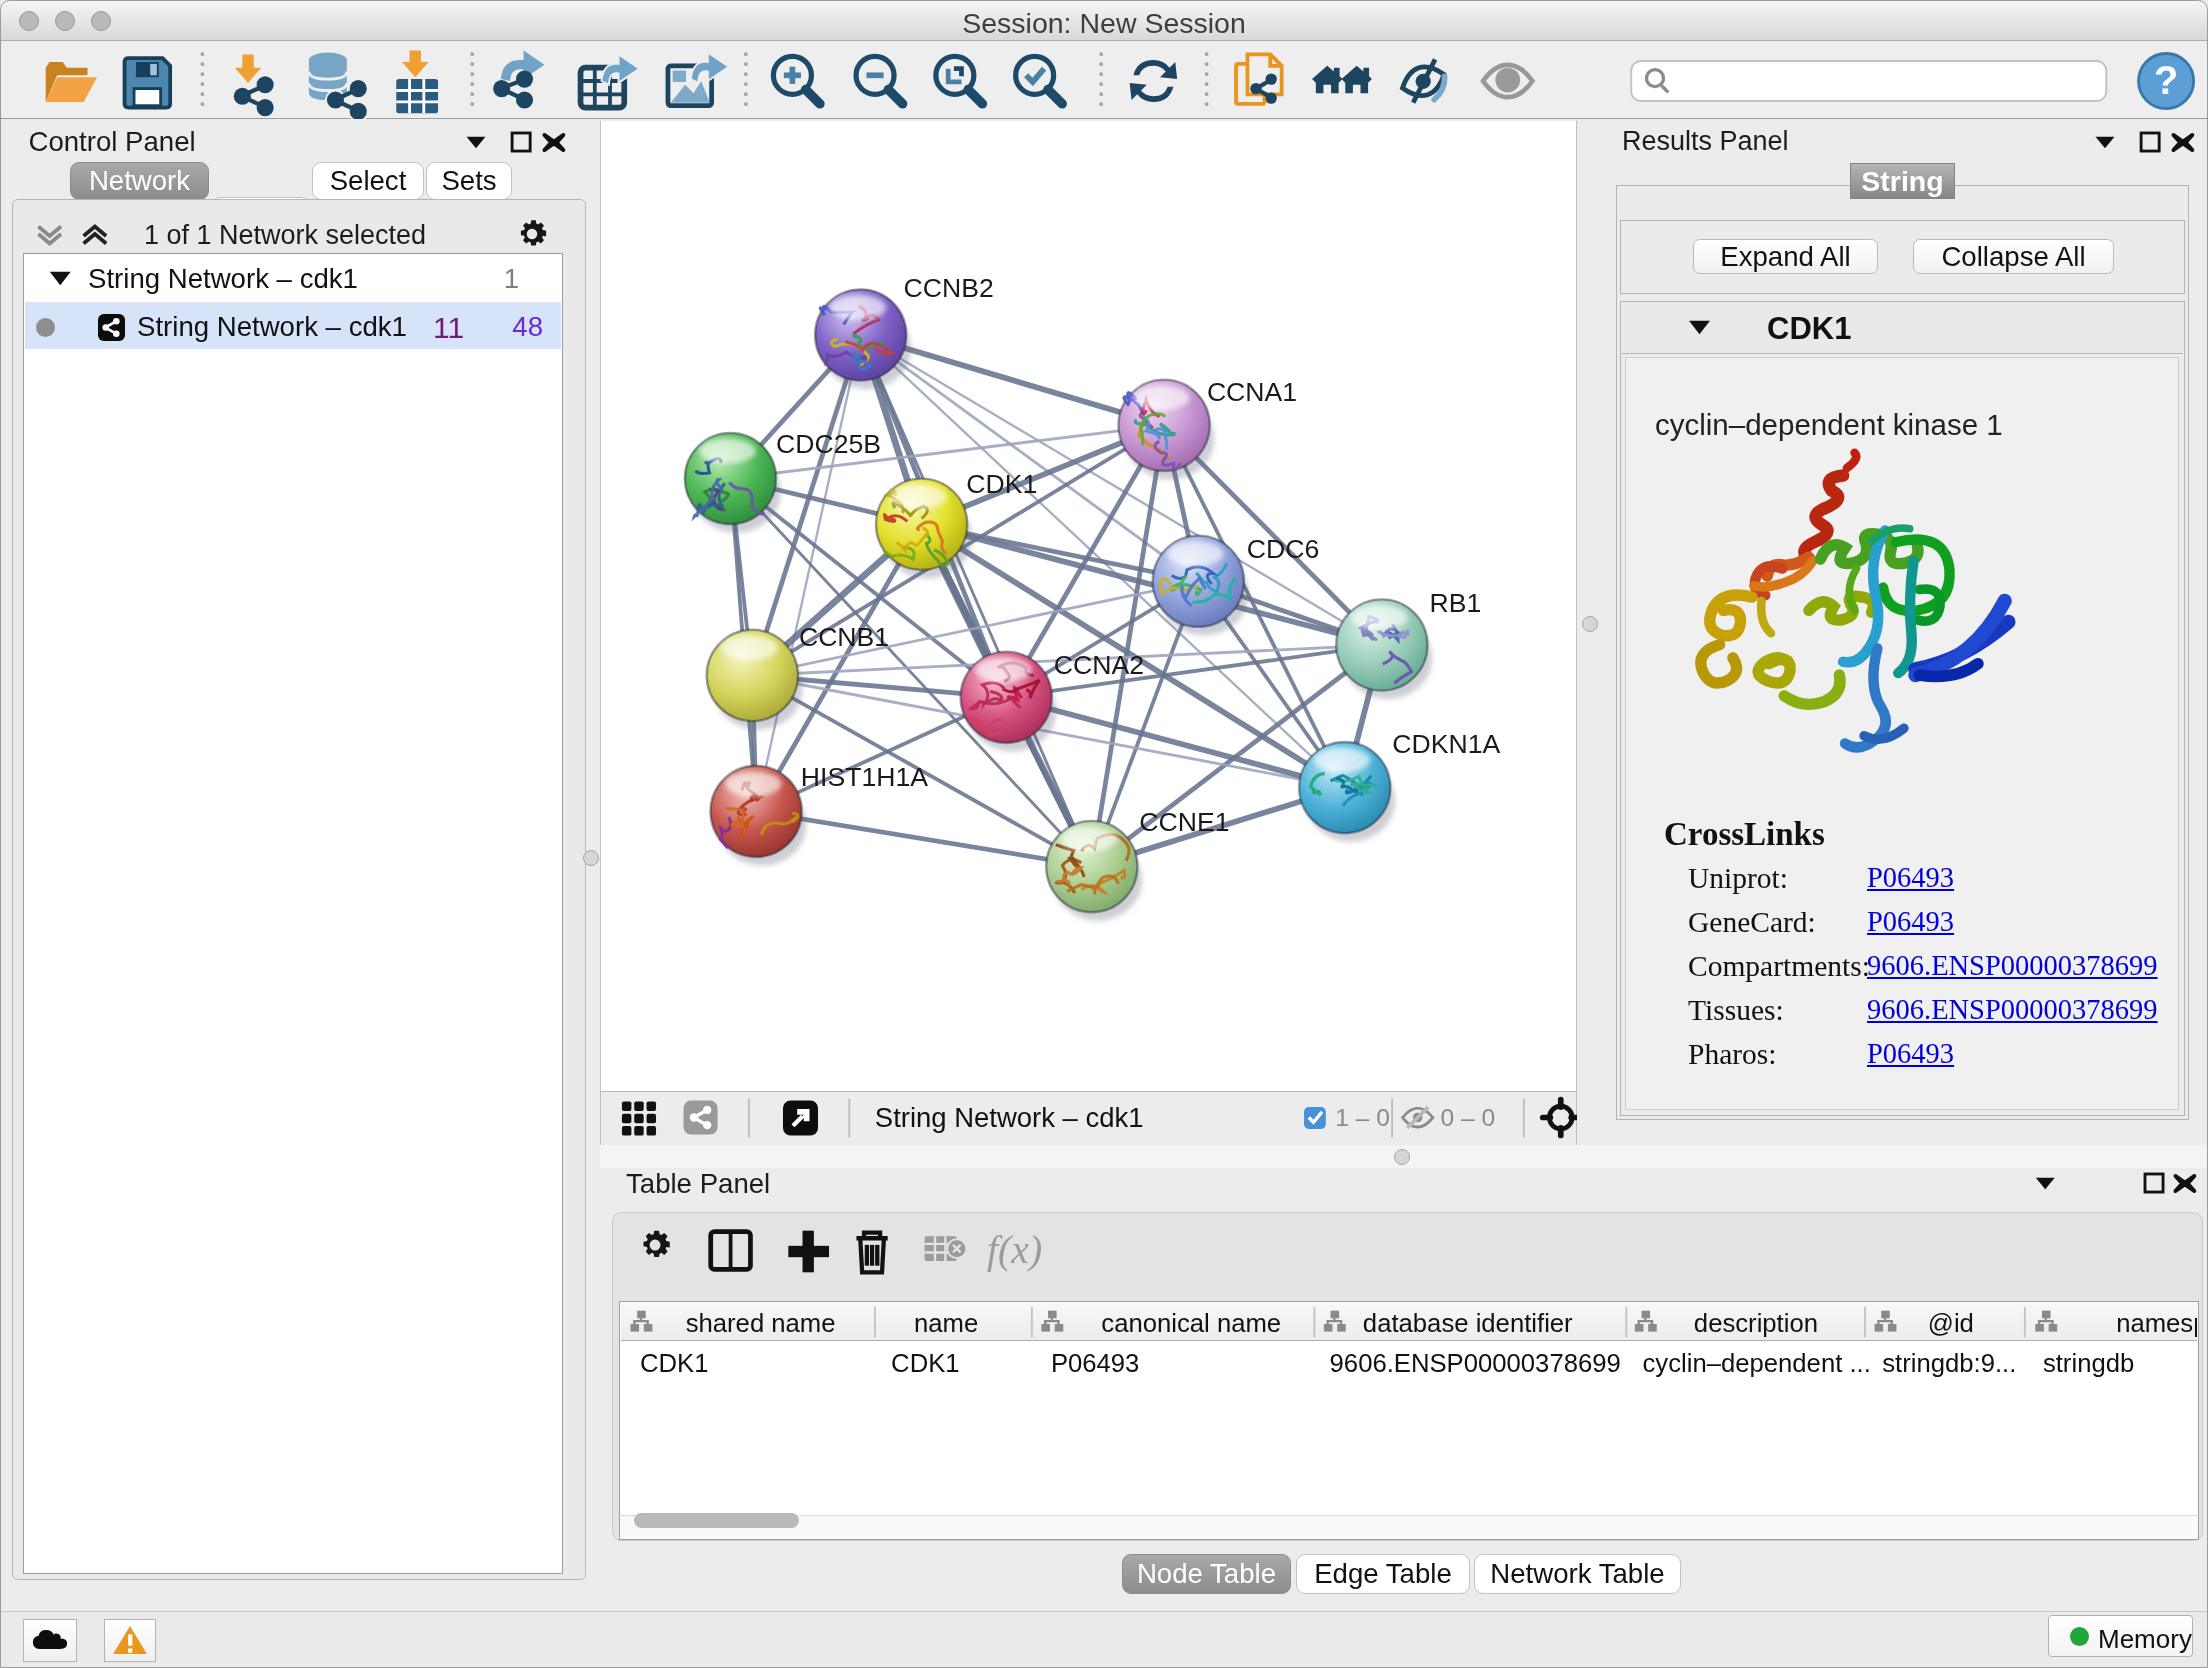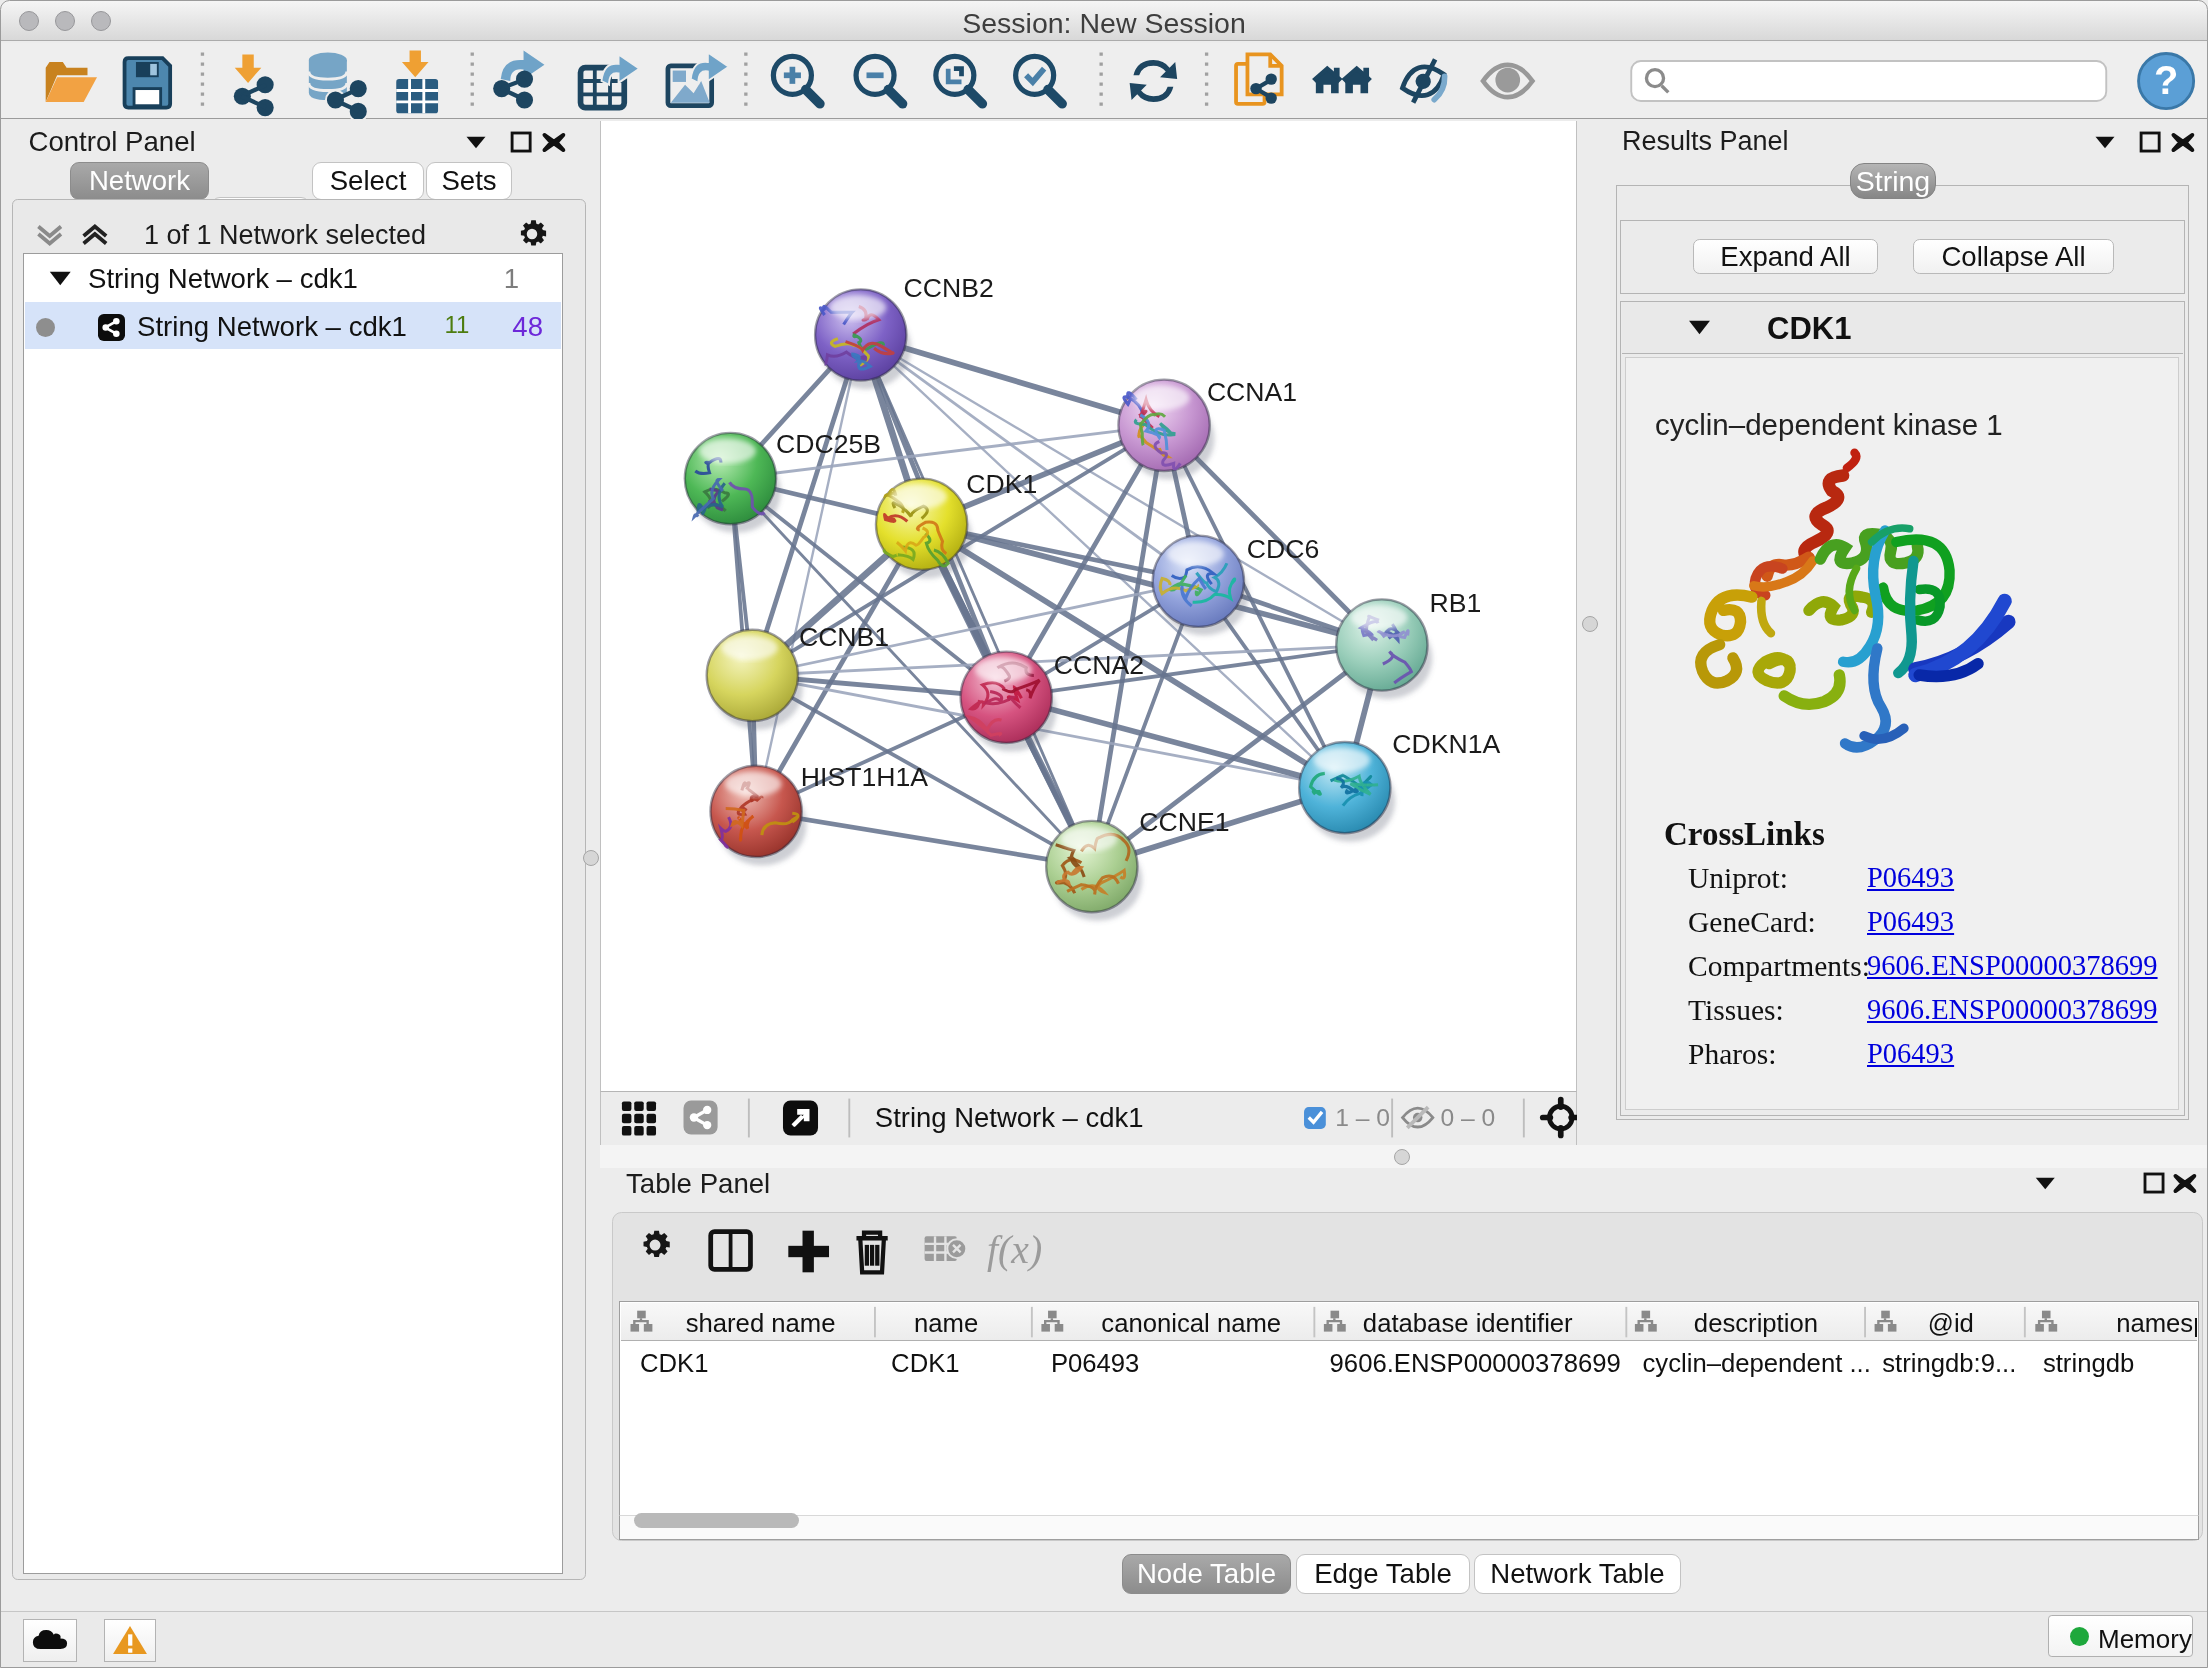--- a/index.html
+++ b/index.html
@@ -235,21 +235,21 @@
     <rect x="0" y="0" width="28" height="28" rx="6" fill="#0c0c0c"></rect>
     <g fill="#fff">
       <circle cx="8" cy="14" r="3.4"></circle>
       <circle cx="19" cy="7.5" r="3.4"></circle>
       <circle cx="19" cy="20.5" r="3.4"></circle>
     <path d="M7 12.7 L19 6 L20 8.5 L8 15.3 Z"></path>
       <path d="M7 15.3 L19 22 L20 19.5 L8 12.7 Z"></path>
     </g>
   </svg>
   <div class="abs" style="left:137px;top:311px;font-size:27.6px;color:#111;">String Network – cdk1</div>
-  <div class="abs" style="left:433px;top:311px;width:48px;text-align:center;font-size:24px;color:#4d7c0f;">11</div>
+  <div class="abs" style="left:433px;top:311px;width:48px;text-align:left;font-size:30px;color:#701a75;">11</div>
   <div class="abs" style="left:495px;top:311px;width:48px;text-align:right;font-size:27.6px;color:#6d28d9;">48</div>
 
   <div class="abs" style="left:583px;top:850px;width:16px;height:16px;border-radius:50%;background:#d6d6d6;border:1px solid #a5a5a5;"></div>
 
   <div class="abs netview"></div>
   <svg class="abs" style="left:600px;top:121px;" width="977" height="970" viewBox="0 0 1027 1020">
     <defs>
       <radialGradient id="gB2" cx="38%" cy="30%" r="75%">
         <stop offset="0%" stop-color="#cfc2f0"></stop>
         <stop offset="55%" stop-color="#7e62c6"></stop>
@@ -552,21 +552,21 @@
   <div class="abs" style="left:600px;top:1145px;width:1608px;height:23px;background:#f4f4f4;"></div>
   <div class="abs" style="left:1394px;top:1149px;width:16px;height:16px;border-radius:50%;background:#d6d6d6;border:1px solid #a5a5a5;"></div>
 
   <div class="abs panel-title" style="left:1622px;top:126px;font-size:27px;">Results Panel</div>
   <svg class="abs" style="left:2086px;top:131px;" width="114" height="23" viewBox="0 0 120 24">
     <path d="M10 6 L30 6 L20 18 Z" fill="#111"></path>
     <rect x="58" y="2" width="19" height="19" fill="none" stroke="#111" stroke-width="3"></rect>
     <path d="M92 4 L102 11 L112 4 L105 12 L112 20 L102 13 L92 20 L99 12 Z" fill="#111" stroke="#111" stroke-width="4" stroke-linejoin="round"></path>
   </svg>
   <div class="abs" style="left:1616px;top:185px;width:573px;height:935px;background:#ebebeb;border:1.9px solid #b4b4b4;"></div>
-  <div class="abs" style="left:1850px;top:163px;width:86px;height:36px;background:linear-gradient(#b5b5b5,#868686);border:1px solid #848484;border-radius:14px;color:#fff;font-size:28.5px;display:flex;align-items:center;justify-content:center;">String</div>
+  <div class="abs" style="left:1850px;top:163px;width:105px;height:36px;background:linear-gradient(#b5b5b5,#868686);border:1px solid #848484;border-radius:0;color:#fff;font-size:28.5px;display:flex;align-items:center;justify-content:center;font-weight:bold;">String</div>
   <div class="abs" style="left:1620px;top:220px;width:565px;height:74px;border:1.9px solid #b4b4b4;"></div>
   <div class="abs btn" style="left:1693px;top:239px;width:185px;height:35px;">Expand All</div>
   <div class="abs btn" style="left:1913px;top:239px;width:201px;height:35px;">Collapse All</div>
   <div class="abs" style="left:1620px;top:301px;width:565px;height:815px;border:1.9px solid #b4b4b4;"></div>
   <div class="abs" style="left:1622px;top:302px;width:561px;height:52px;background:#e9e9e9;border-bottom:1.9px solid #b4b4b4;"></div>
   <svg class="abs" style="left:1687px;top:318px;" width="25" height="19" viewBox="0 0 26 20">
     <path d="M2 3 L24 3 L13 17 Z" fill="#111"></path>
   </svg>
   <div class="abs" style="left:1767px;top:311px;font-size:31px;font-weight:bold;color:#111;">CDK1</div>
   <div class="abs" style="left:1625px;top:357px;width:554px;height:753px;background:#f0f0f0;border:1px solid #cdcdcd;"></div>

